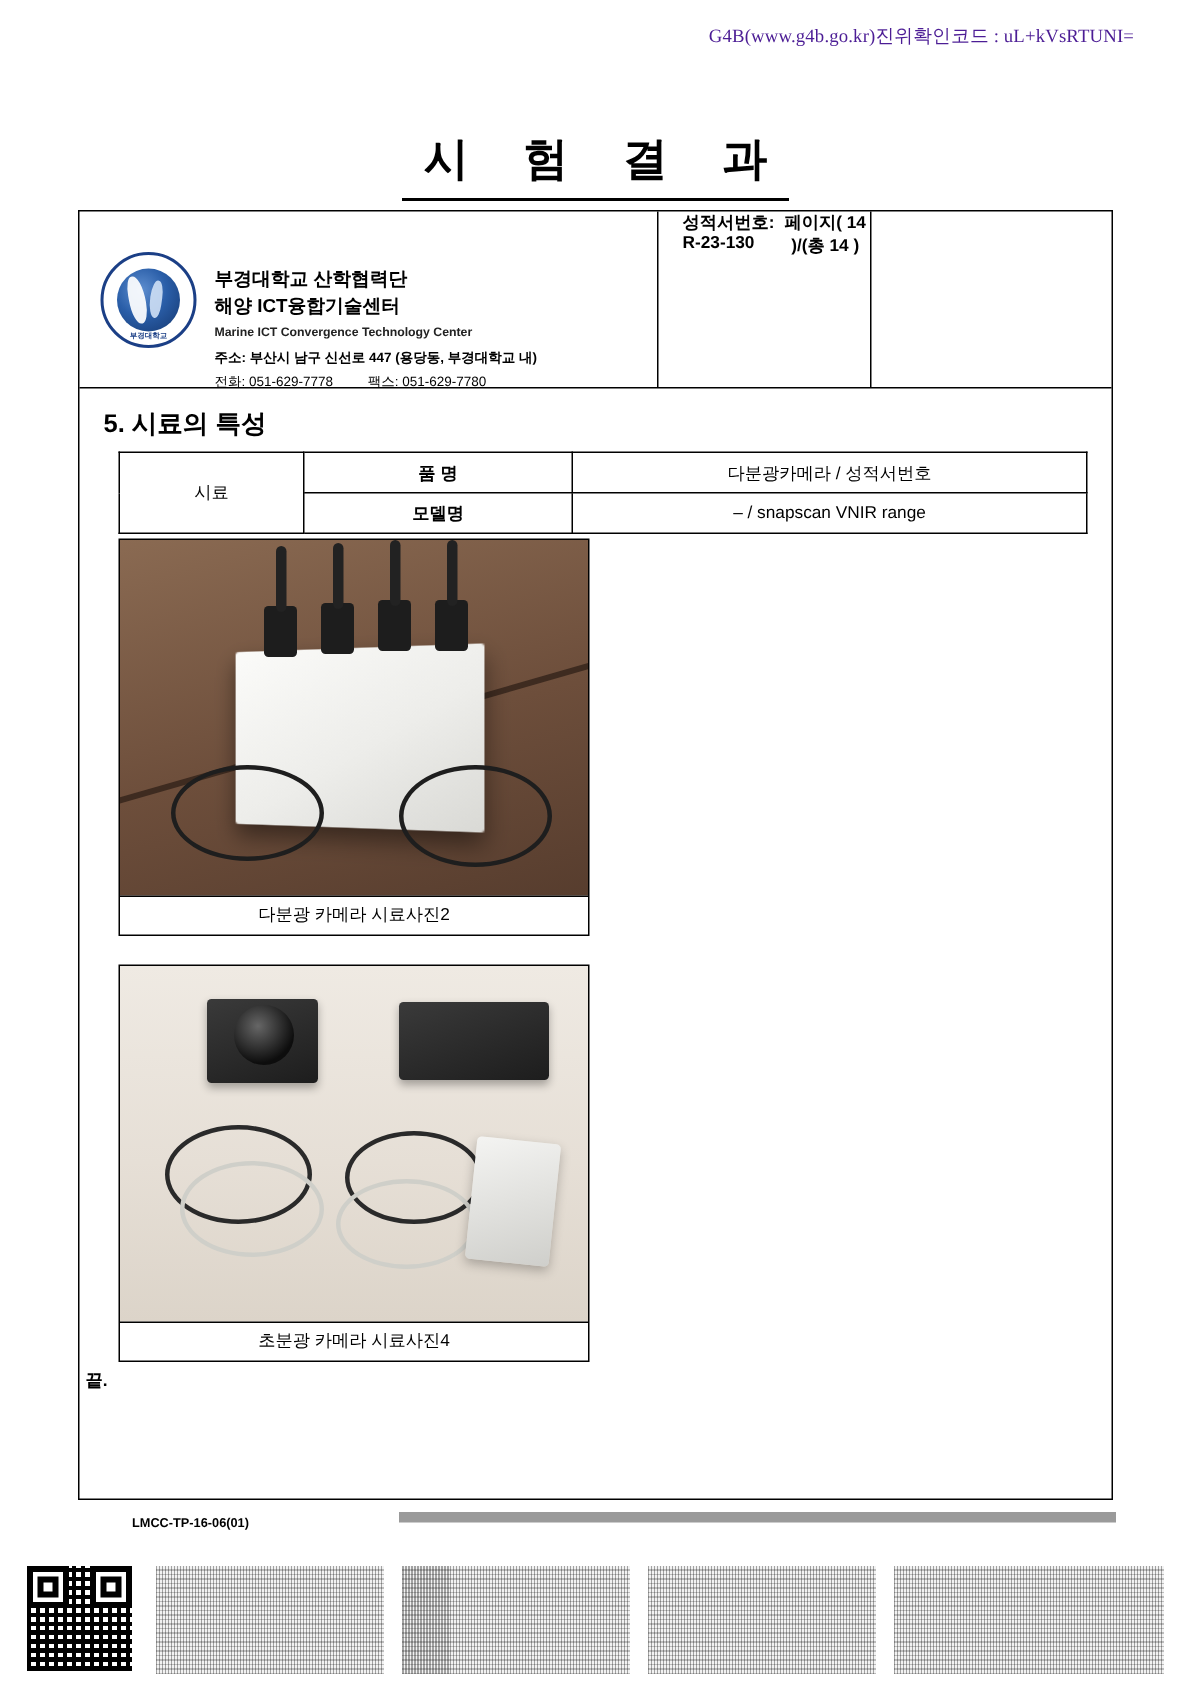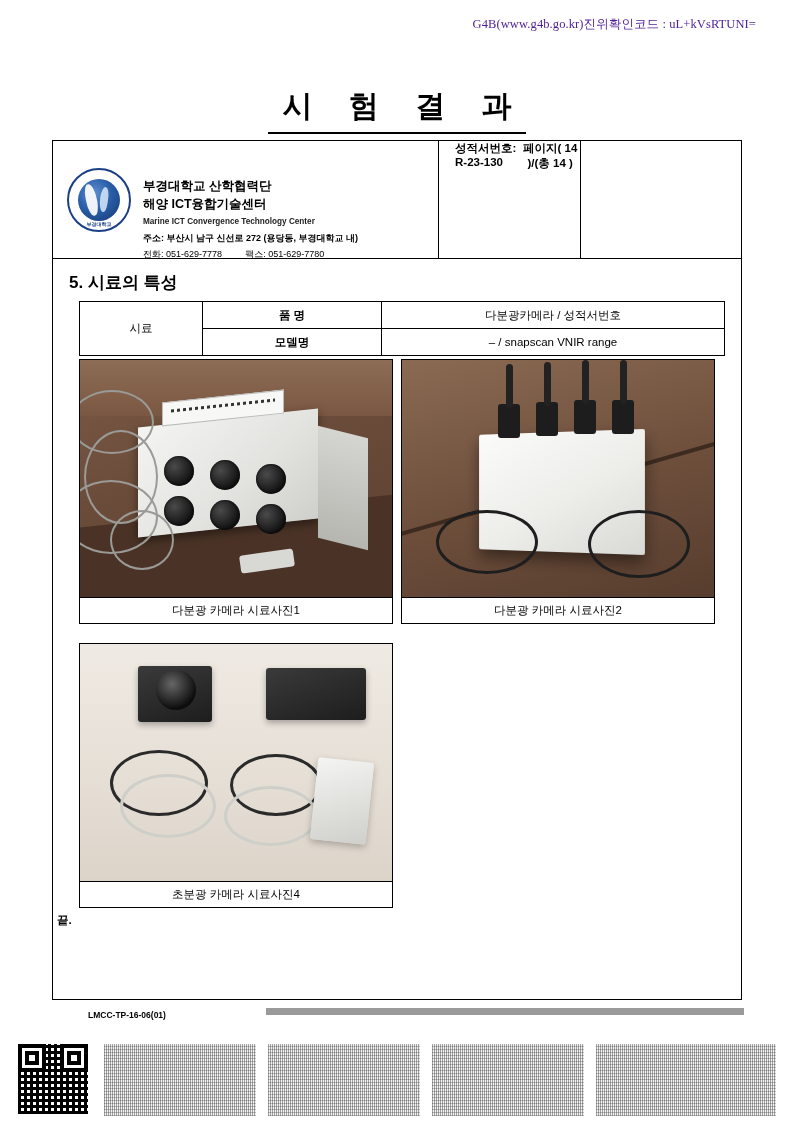--- a/index.html
+++ b/index.html
@@ -380,21 +380,21 @@
     <div class="idtable">
       <div class="id-left">
         <div class="logo">
           <div class="inner"></div>
           <div class="bottom-text">부경대학교</div>
         </div>
         <div class="id-texts">
           <div class="id-l1">부경대학교 산학협력단</div>
           <div class="id-l2">해양 ICT융합기술센터</div>
           <div class="id-l3">Marine ICT Convergence Technology Center</div>
-          <div class="id-l4">주소: 부산시 남구 신선로 272 (용당동, 부경대학교 내)</div>
+          <div class="id-l4">주소: 부산시 남구 신선로 447 (용당동, 부경대학교 내)</div>
           <div class="id-l5">
             <span>전화:</span>
             <span>051-629-7778</span>
             <span class="gap"></span>
             <span>팩스:</span>
             <span>051-629-7780</span>
           </div>
         </div>
       </div>
       <div class="id-mid">
@@ -414,41 +414,20 @@
         <td class="c3">다분광카메라 / 성적서번호</td>
       </tr>
       <tr>
         <td class="c2">모델명</td>
         <td class="c3">–  /  snapscan  VNIR  range</td>
       </tr>
     </tbody>
       </table>
 
     <div class="photo-block pb1">
-      <div class="photo-cell">
-        <div class="photo-img ph1">
-          <div class="wall"></div>
-          <div class="desk-edge"></div>
-          <div class="box"></div>
-          <div class="box-side"></div>
-          <div class="label"></div>
-          <div class="lens" style="left:84px;  top:96px;"></div>
-          <div class="lens" style="left:130px; top:100px;"></div>
-          <div class="lens" style="left:176px; top:104px;"></div>
-          <div class="lens" style="left:84px;  top:136px;"></div>
-          <div class="lens" style="left:130px; top:140px;"></div>
-          <div class="lens" style="left:176px; top:144px;"></div>
-          <div class="cable" style="left:-10px; top:30px; width:80px; height:60px;"></div>
-          <div class="cable" style="left:4px;   top:70px; width:70px; height:90px;"></div>
-          <div class="cable" style="left:-16px; top:120px; width:90px; height:70px;"></div>
-          <div class="cable" style="left:30px;  top:150px; width:60px; height:56px;"></div>
-          <div class="plug"></div>
-        </div>
-        <div class="photo-cap">다분광 카메라 시료사진1</div>
-      </div>
       <div class="photo-cell">
         <div class="photo-img ph2">
           <div class="floorline"></div>
           <div class="box"></div>
           <div class="conn" style="left:96px;  top:44px;"></div>
           <div class="conn" style="left:134px; top:42px;"></div>
           <div class="conn" style="left:172px; top:40px;"></div>
           <div class="conn" style="left:210px; top:40px;"></div>
           <div class="wire" style="left:104px; top:4px;  height:44px;"></div>
           <div class="wire" style="left:142px; top:2px;  height:44px;"></div>

